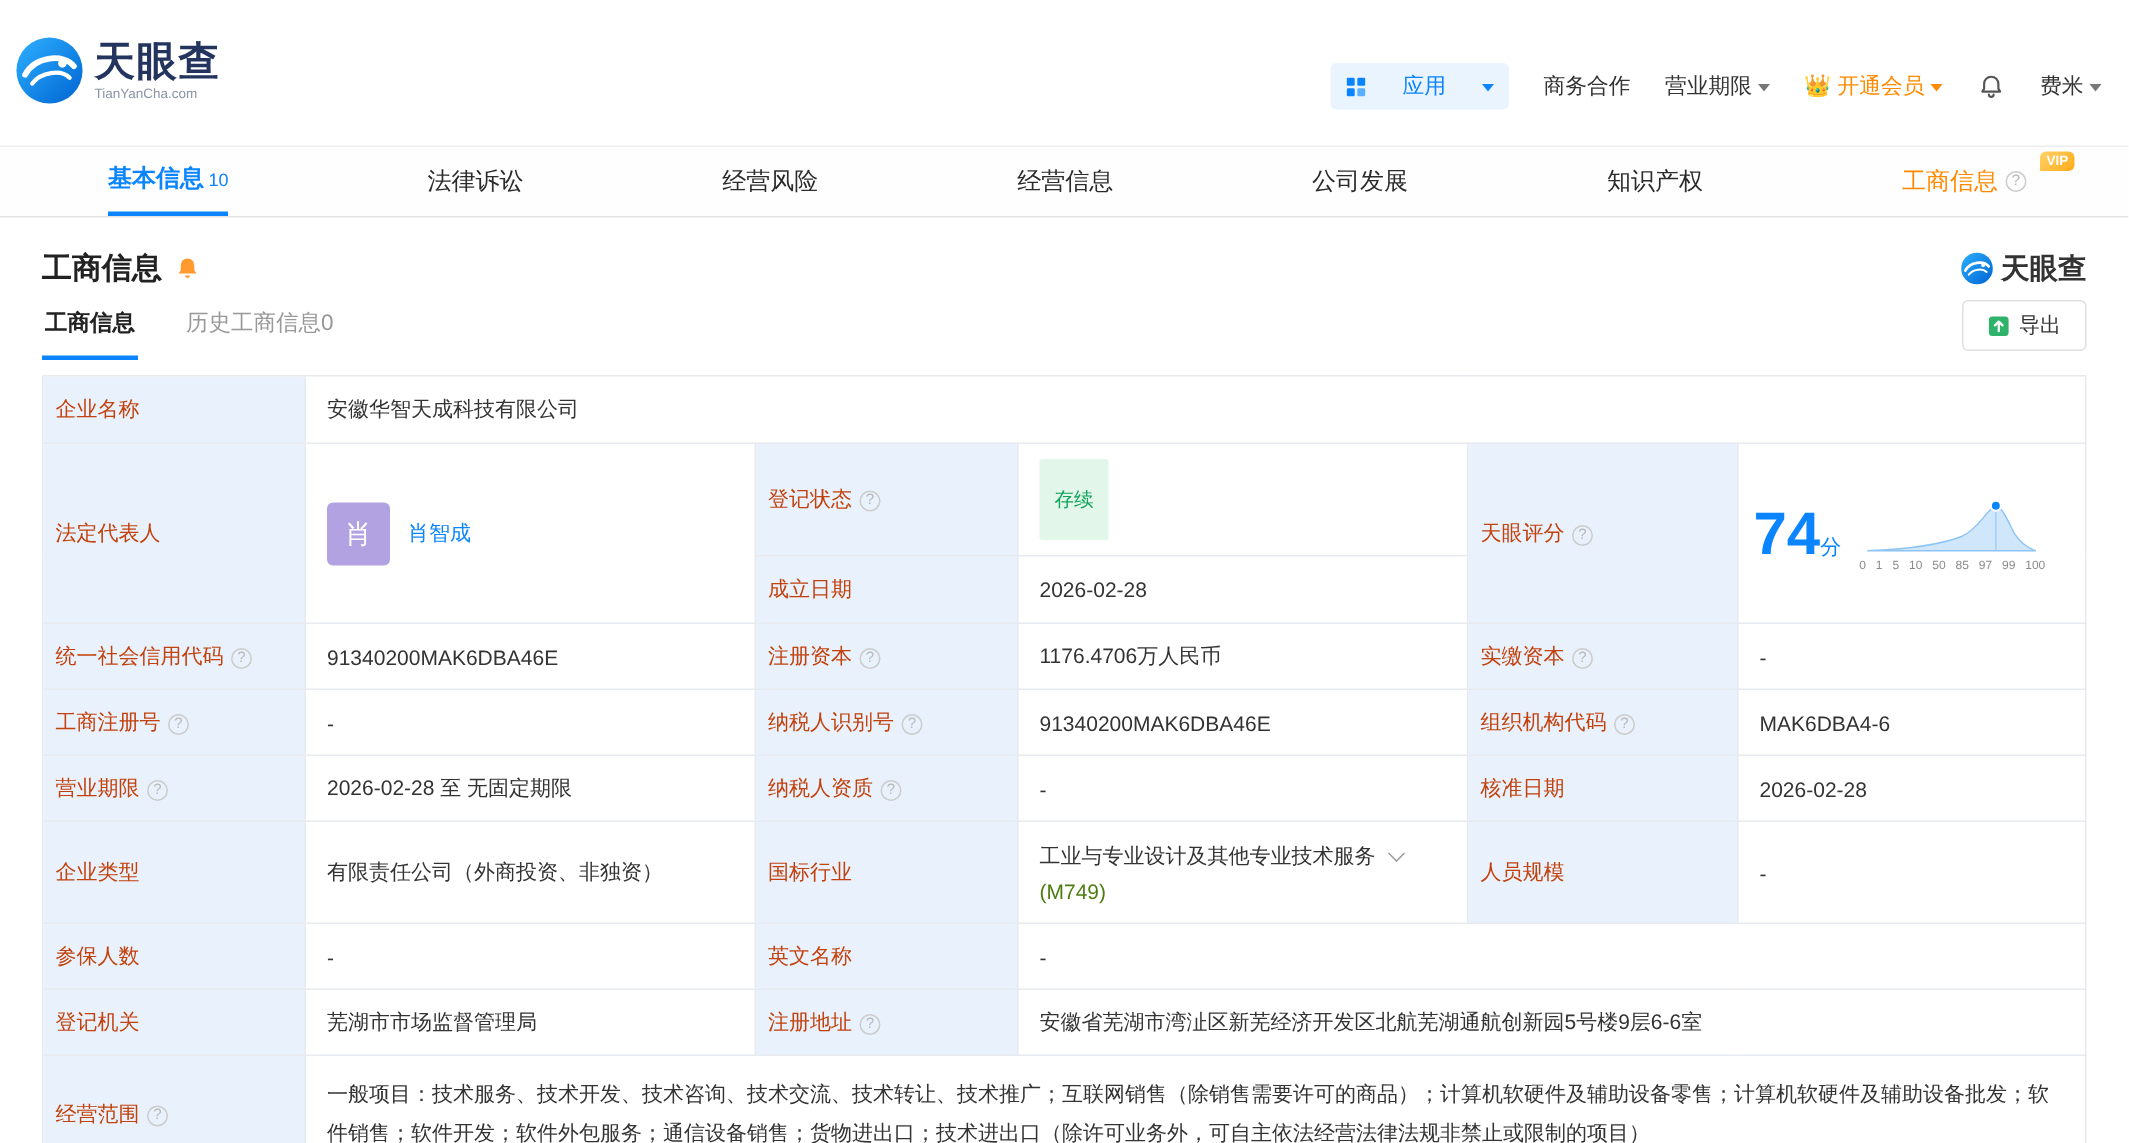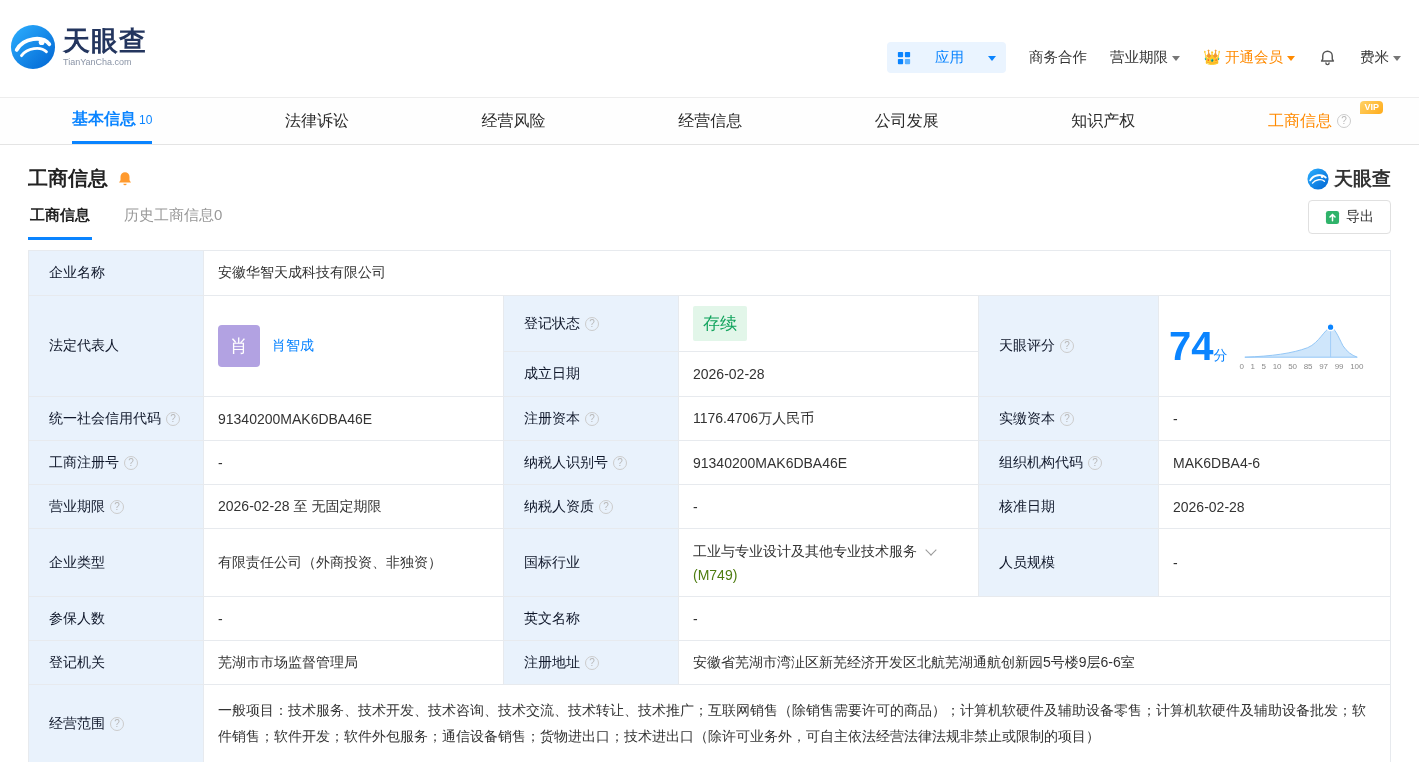--- a/index.html
+++ b/index.html
@@ -66,26 +66,26 @@
   .subtab-row { display:flex; justify-content:space-between; align-items:flex-end; padding:4px 28px 0; }
   .subtabs { display:flex; gap:30px; }
   .subtab { font-size:15px; padding:8px 2px 12px; color:#999; cursor:pointer; }
   .subtab.active { color:#222; font-weight:700; border-bottom:3px solid #0a84ff; }
   .export-btn { display:flex; align-items:center; gap:6px; border:1px solid #e0e0e0; background:#fff;
     border-radius:4px; padding:7px 16px; font-size:14px; color:#333; cursor:pointer; margin-bottom:6px; font-family:inherit; }
 
   
   .info-table { border-collapse:collapse; margin:10px 28px 28px; width:1363px; table-layout:fixed; }
   .info-table td { border:1px solid #e7eaee; font-size:14px; color:#333; padding:10px 14px; vertical-align:middle; word-break:break-all; }
-  .info-table td.lbl { background:#e9f2fc; padding-left:20px; color:#0f172a; }
+  .info-table td.lbl { background:#e9f2fc; padding-left:8px; color:#c2410c; }
   .legal-cell { display:flex; align-items:center; }
   .avatar { width:42px; height:42px; border-radius:4px; background:#b2a2e2; color:#fff; font-size:18px;
     display:flex; align-items:center; justify-content:center; cursor:pointer; flex:none; }
   .name-link { color:#0a84ff; cursor:pointer; margin-left:12px; }
-  .status-badge { display:inline-block; background:#e2f6e9; color:#10a35c; font-size:17px; padding:6px 10px; border-radius:2px;text-align:center; }
+  .status-badge { display:inline-block; background:#e2f6e9; color:#10a35c; font-size:13px; padding:18px 10px; border-radius:2px;text-align:center; }
   .score-cell-inner { display:flex; align-items:center; gap:12px; }
   .score-num { font-size:40px; font-weight:700; color:#0a84ff; line-height:1; white-space:nowrap; }
   .score-unit { font-size:14px; font-weight:400; }
   .chart-box { width:124px; flex:none; }
   .score-curve { width:124px; height:40px; display:block; }
   .xlabels { display:flex; justify-content:space-between; font-size:8px; color:#8a8a8a; margin-top:1px; }
   .industry-top { display:flex; align-items:center; gap:10px; }
   .chev { width:8px; height:8px; border-right:1.6px solid #999; border-bottom:1.6px solid #999;
     transform:rotate(45deg); display:inline-block; margin-top:-4px; cursor:pointer; flex:none; }
   .industry-code { color:#4d7c0f; margin-top:6px; }

